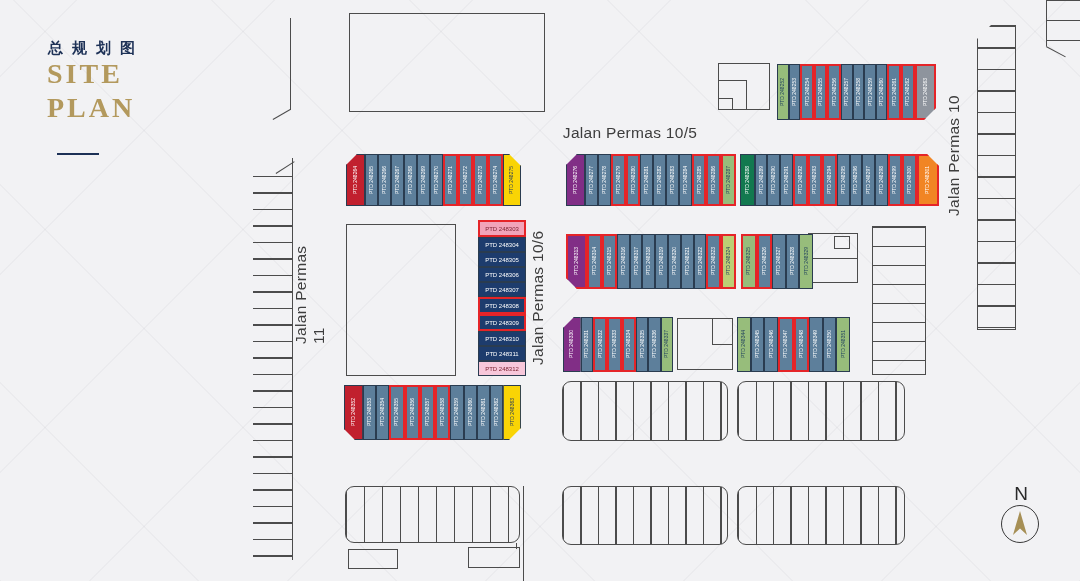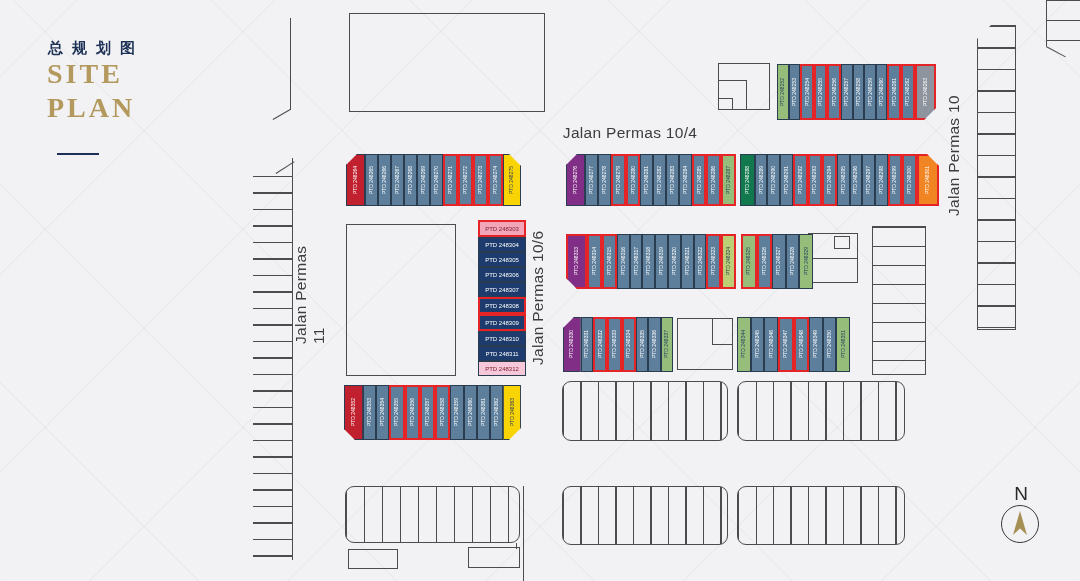--- a/index.html
+++ b/index.html
@@ -94,21 +94,21 @@
   <div class="rect round vstripes" style="left:562px;top:381px;width:166px;height:60px;--p:17.5px"></div>
   <div class="rect round vstripes" style="left:737px;top:381px;width:168px;height:60px;--p:17.5px"></div>
   <div class="rect round vstripes" style="left:345px;top:486px;width:175px;height:57px;--p:18px"></div>
   <div class="rect round vstripes" style="left:562px;top:486px;width:166px;height:59px;--p:17.5px"></div>
   <div class="rect round vstripes" style="left:737px;top:486px;width:168px;height:59px;--p:17.5px"></div>
   <div class="rect" style="left:348px;top:549px;width:50px;height:20px"></div>
   <div class="rect" style="left:468px;top:547px;width:52px;height:21px"></div>
   <div class="vline" style="left:516px;top:543px;height:6px"></div>
   <div class="vline" style="left:523px;top:486px;height:95px"></div>
 
-  <div class="street h" style="left:540px;top:124px;width:180px">Jalan Permas 10/4</div>
+  <div class="street h" style="left:540px;top:124px;width:180px">Jalan Permas 10/5</div>
   <div class="street v" style="left:528px;top:225px;height:146px">Jalan Permas 10/6</div>
   <div class="street v" style="left:300px;top:228px;height:116px">Jalan Permas 11</div>
   <div class="street v" style="left:944px;top:94px;height:124px">Jalan Permas 10</div>
 
   <div id="clusters" style="position:absolute;inset:0">
       <div class="cluster h" style="left: 777px; top: 64px; width: 159px; height: 56px;">
         <div class="lot" style="background: rgb(151, 189, 123); color: rgb(35, 68, 94); flex: 1 1 0px;">
           <span class="lot-label">PTD 248252</span>
         </div>
         <div class="lot" style="background: rgb(93, 127, 155); color: rgb(255, 255, 255); flex: 1 1 0px;">

